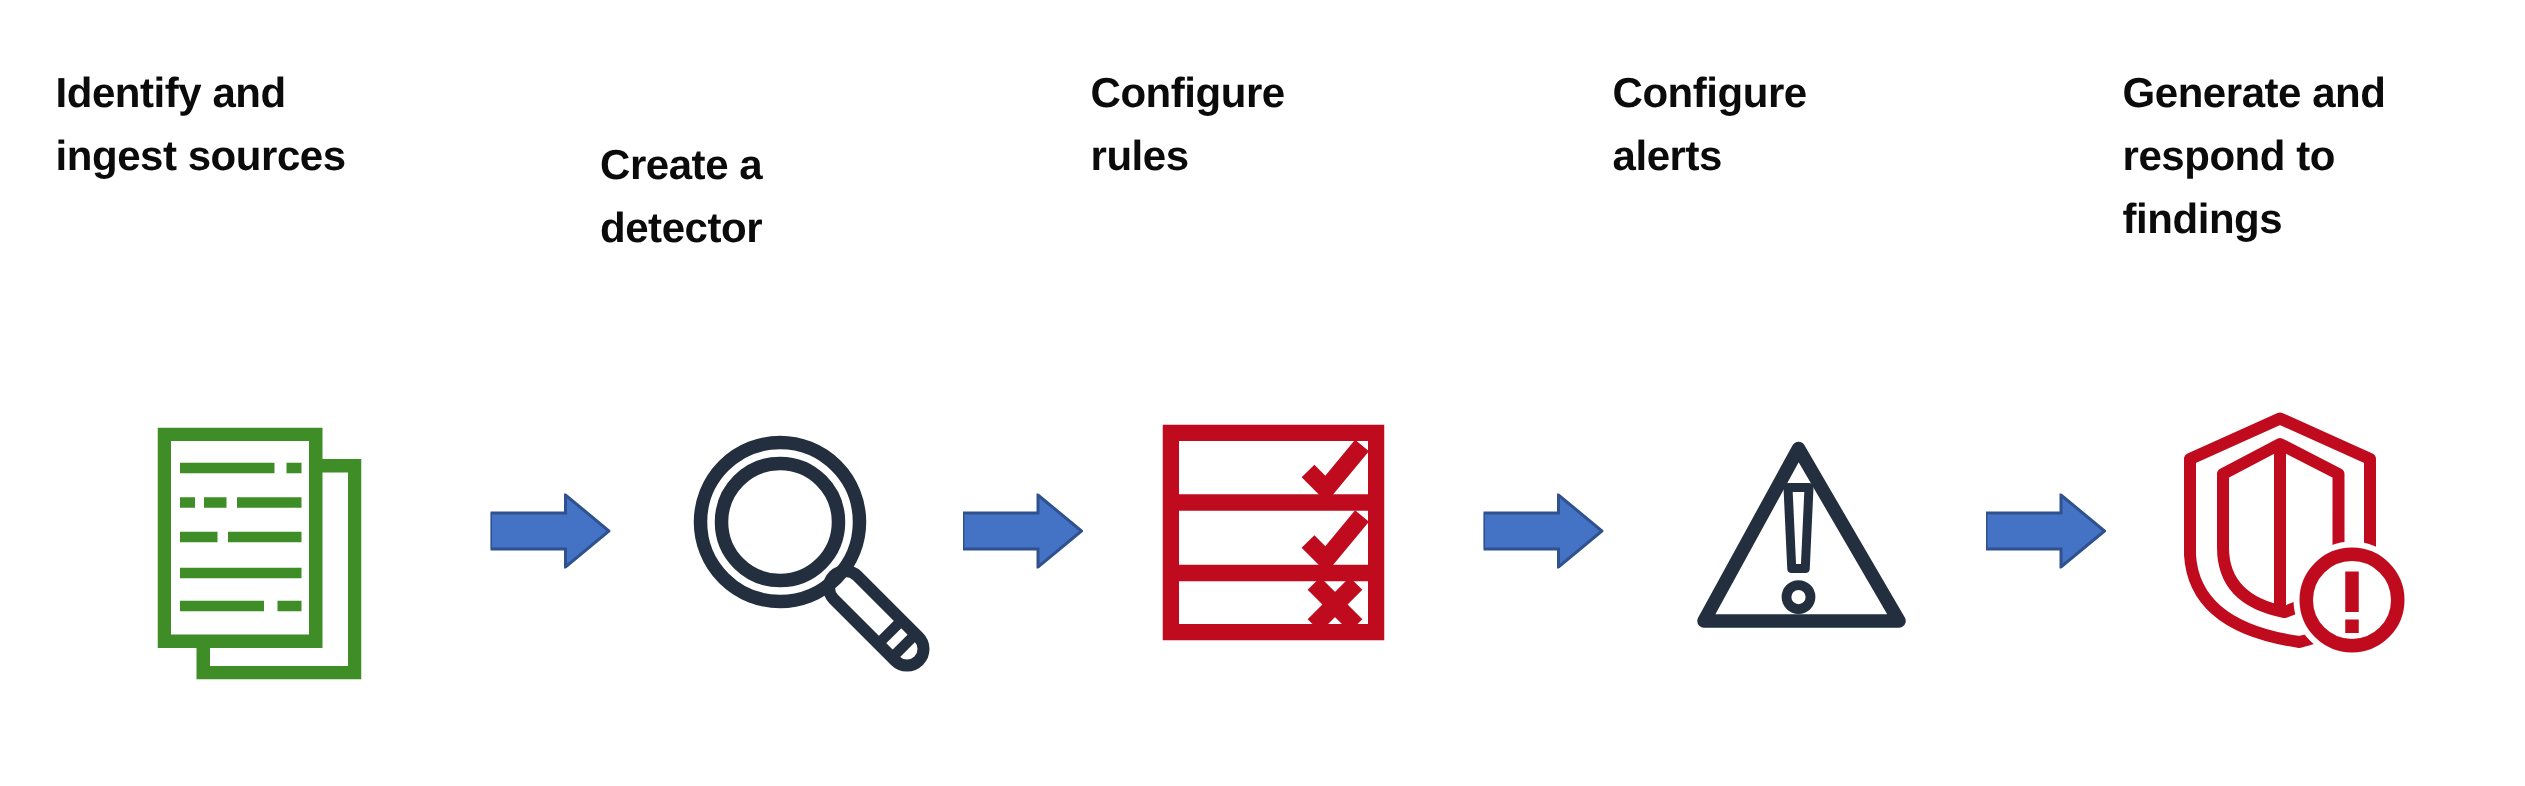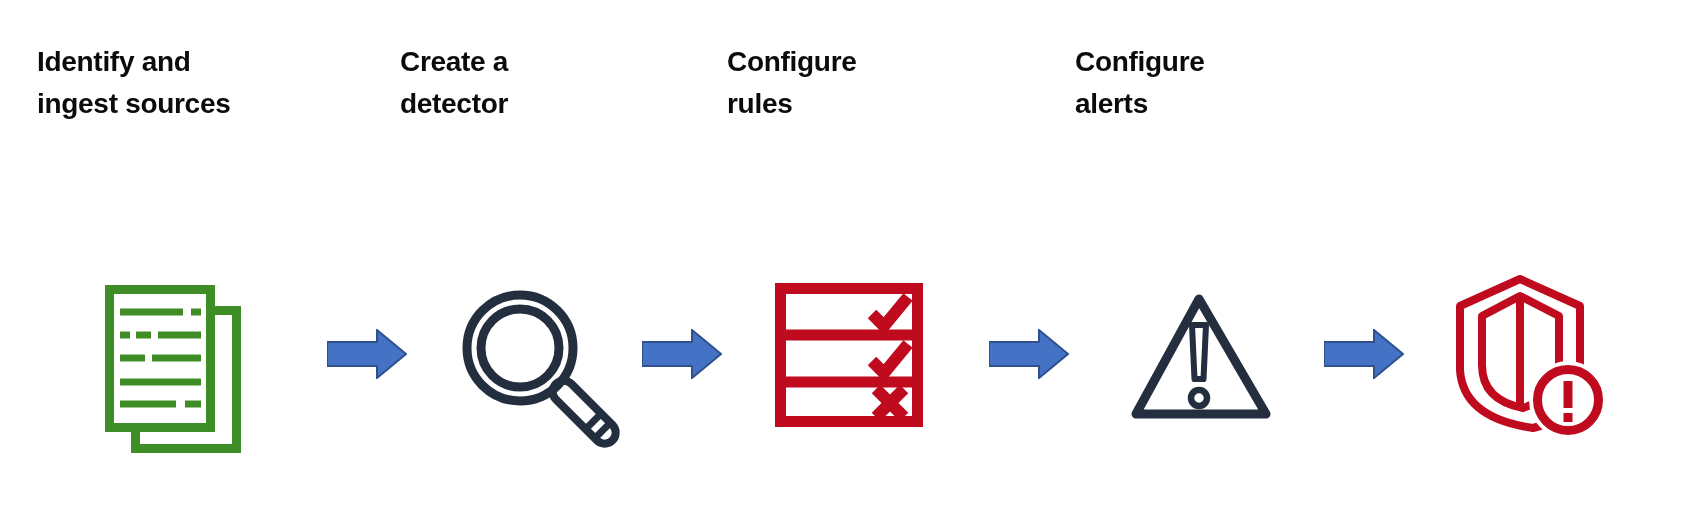--- a/index.html
+++ b/index.html
@@ -62,21 +62,21 @@
       </g>
     </svg>
   </div>
 
   <div class="arrow" style="left:327px;top:329px;">
     <svg width="80" height="50" viewBox="0 0 80 50">
       <polygon points="0,13 50,13 50,1 79,25 50,49 50,37 0,37" fill="var(--arrow-fill)" stroke="var(--arrow-stroke)" stroke-width="2"></polygon>
     </svg>
   </div>
 
-  <div class="step-label" style="left:400px;">Create a
+  <div class="step-label" style="left:400px;margin-top:48px;">Create a
 detector</div>
   <div class="step-icon" style="left:458px;top:290px;">
     <svg width="162" height="158" viewBox="0 0 162 158">
       <g transform="rotate(45 100 96)">
         <rect x="97" y="85" width="80" height="22" rx="11" fill="#fff" stroke="var(--navy)" stroke-width="8"></rect>
         <line x1="150" y1="82" x2="150" y2="110" stroke="var(--navy)" stroke-width="7"></line>
         <line x1="163" y1="82" x2="163" y2="110" stroke="var(--navy)" stroke-width="7"></line>
       </g>
       <circle cx="62" cy="58" r="53" fill="none" stroke="var(--navy)" stroke-width="9"></circle>
       <circle cx="62" cy="58" r="39" fill="#fff" stroke="var(--navy)" stroke-width="9"></circle>
@@ -120,20 +120,23 @@
       <circle cx="69" cy="105" r="8" fill="none" stroke="var(--navy)" stroke-width="6.5"></circle>
     </svg>
   </div>
 
   <div class="arrow" style="left:1324px;top:329px;">
     <svg width="80" height="50" viewBox="0 0 80 50">
       <polygon points="0,13 50,13 50,1 79,25 50,49 50,37 0,37" fill="var(--arrow-fill)" stroke="var(--arrow-stroke)" stroke-width="2"></polygon>
     </svg>
   </div>
 
+  <div class="step-label" style="left:1415px;">Generate and
+respond to
+findings</div>
   <div class="step-icon" style="left:1455px;top:270px;">
     <svg width="157" height="172" viewBox="0 0 157 172">
       <path d="M 65,9 L 125,36 L 125,100 Q 122,148 78,158 Q 8,148 5,100 L 5,36 Z" fill="none" stroke="var(--red)" stroke-width="8" stroke-linejoin="round"></path>
       <path d="M 65,26 L 104,46 L 104,95 Q 104,126 68,138 Q 27,130 27,95 L 27,46 Z" fill="none" stroke="var(--red)" stroke-width="8" stroke-linejoin="round"></path>
       <line x1="65" y1="30" x2="65" y2="136" stroke="var(--red)" stroke-width="8"></line>
       <circle cx="113" cy="130" r="39" fill="#fff"></circle>
       <circle cx="113" cy="130" r="30.5" fill="#fff" stroke="var(--red)" stroke-width="9"></circle>
       <line x1="113" y1="111" x2="113" y2="138" stroke="var(--red)" stroke-width="9"></line>
       <rect x="108.5" y="143" width="9" height="9" fill="var(--red)"></rect>
     </svg>

